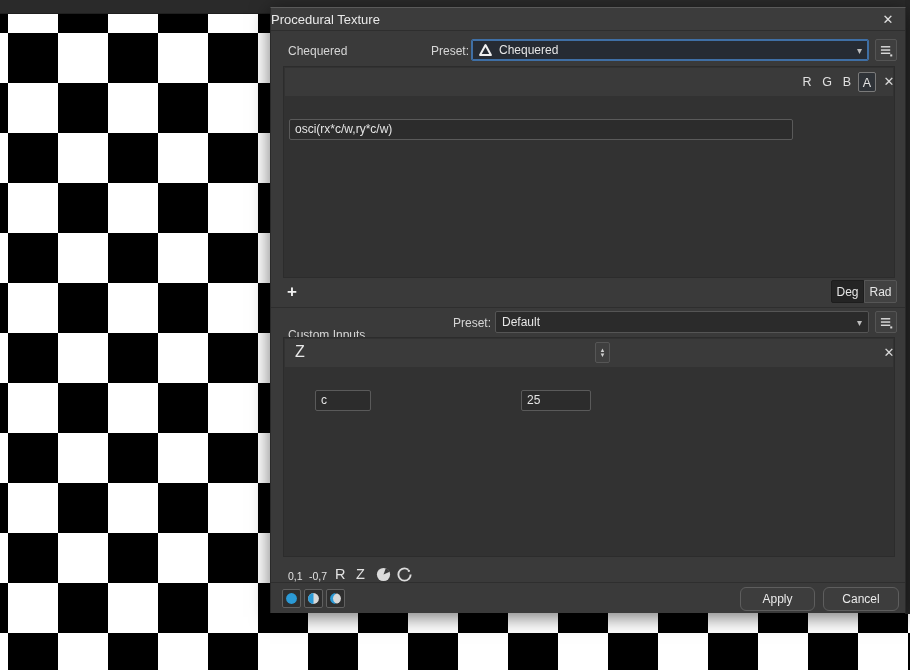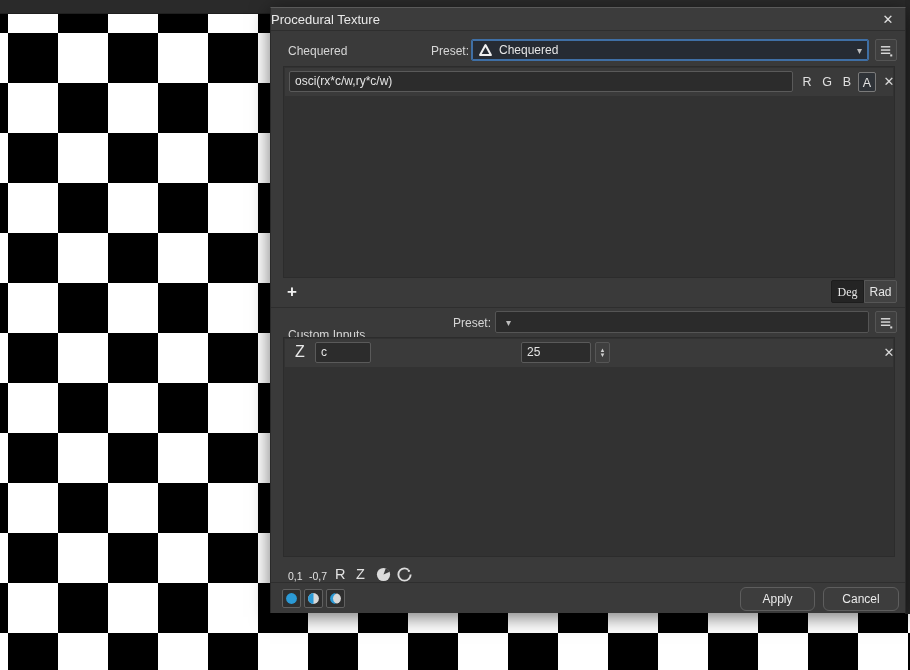--- a/index.html
+++ b/index.html
@@ -27,21 +27,21 @@
   .dropdown.focused{background:#262b33;border:1px solid #3f6fa5;box-shadow:0 0 0 1px #3f6fa5 inset;}
   .dropdown .ddtext{flex:1;white-space:nowrap;overflow:hidden;}
   .dropdown .caret{color:#bdbdbd;font-size:10px;margin-left:4px;}
   .tri-icon{margin-right:6px;display:inline-flex;}
 
   .menubtn{position:absolute;width:22px;height:22px;background:#3f3f3f;border:1px solid #555;border-radius:2px;cursor:pointer;display:flex;align-items:center;justify-content:center;}
 
   .panel{position:absolute;left:12px;width:612px;background:#323232;border:1px solid #2c2c2c;}
   .rowstrip{position:absolute;left:1px;top:1px;right:1px;height:28px;background:#3a3a3a;}
 
-  .field{position:absolute;height:21px;background:#2c2c2c;border:1px solid #5a5a5a;border-radius:2px;color:#e4e4e4;line-height:19px;padding:0 5px;white-space:nowrap;overflow:hidden;}
+  .field{position:absolute;height:21px;background:#2c2c2c;border:1px solid #5a5a5a;border-radius:2px;color:#e4e4e4;line-height:19px;padding:0 5px;white-space:nowrap;overflow:hidden;margin-top:48px;}
 
   .chanbtn{position:absolute;top:4px;width:18px;height:20px;line-height:20px;text-align:center;color:#e0e0e0;cursor:pointer;font-size:12.5px;}
   .chanbtn.active{background:#2f3338;border:1px solid #7a7a7a;border-radius:2px;}
   .xbtn{position:absolute;width:16px;height:20px;line-height:20px;text-align:center;color:#d8d8d8;font-size:13px;cursor:pointer;}
 
   .plusbtn{position:absolute;color:#f0f0f0;font-size:17px;font-weight:bold;cursor:pointer;line-height:16px;}
   .segbtn{position:absolute;height:23px;line-height:23px;text-align:center;font-size:12px;color:#e6e6e6;cursor:pointer;}
   .segbtn.pressed{background:#242424;border:1px solid #1d1d1d;border-radius:2px 0 0 2px;}
   .segbtn.raised{background:#424242;border:1px solid #565656;border-radius:0 2px 2px 0;}
 
@@ -101,28 +101,29 @@
         <div class="field" style="left:4px;top:3px;width:504px;">osci(rx*c/w,ry*c/w)</div>
         <div class="chanbtn" style="left:513px;">R</div>
         <div class="chanbtn" style="left:533px;">G</div>
         <div class="chanbtn" style="left:553px;">B</div>
         <div class="chanbtn active" style="left:573px;">A</div>
         <div class="xbtn" style="left:596px;top:4px;">✕</div>
       </div>
     </div>
 
     <div class="plusbtn" style="left:16px;top:276px;">+</div>
-    <div class="segbtn pressed" style="left:560px;top:272px;width:33px;font-family:Liberation Serif, serif;">Deg</div>
+    <div class="segbtn pressed" style="left:560px;top:272px;width:33px;">Deg</div>
     <div class="segbtn raised" style="left:593px;top:272px;width:33px;text-align:center;">Rad</div>
 
     <div class="sep" style="top:299px;"></div>
 
     <div class="seclabel" style="left:17px;top:308px;margin-top:12px;">Custom Inputs</div>
     <div class="presetlbl" style="left:182px;top:308px;">Preset:</div>
     <div class="dropdown" style="left:224px;top:303px;width:374px;">
+      <span class="ddtext">Default</span>
       <span class="caret">▾</span>
     </div>
     <div class="menubtn" style="left:604px;top:303px;">
       <svg width="13" height="13" viewBox="0 0 14 14">
           <g stroke="#d8d8d8" stroke-width="1.6">
             <line x1="1" y1="3" x2="11" y2="3"></line>
             <line x1="1" y1="6.5" x2="11" y2="6.5"></line>
             <line x1="1" y1="10" x2="11" y2="10"></line>
           </g>
           <rect x="11" y="11.2" width="2.2" height="2.2" fill="#d8d8d8"></rect>

